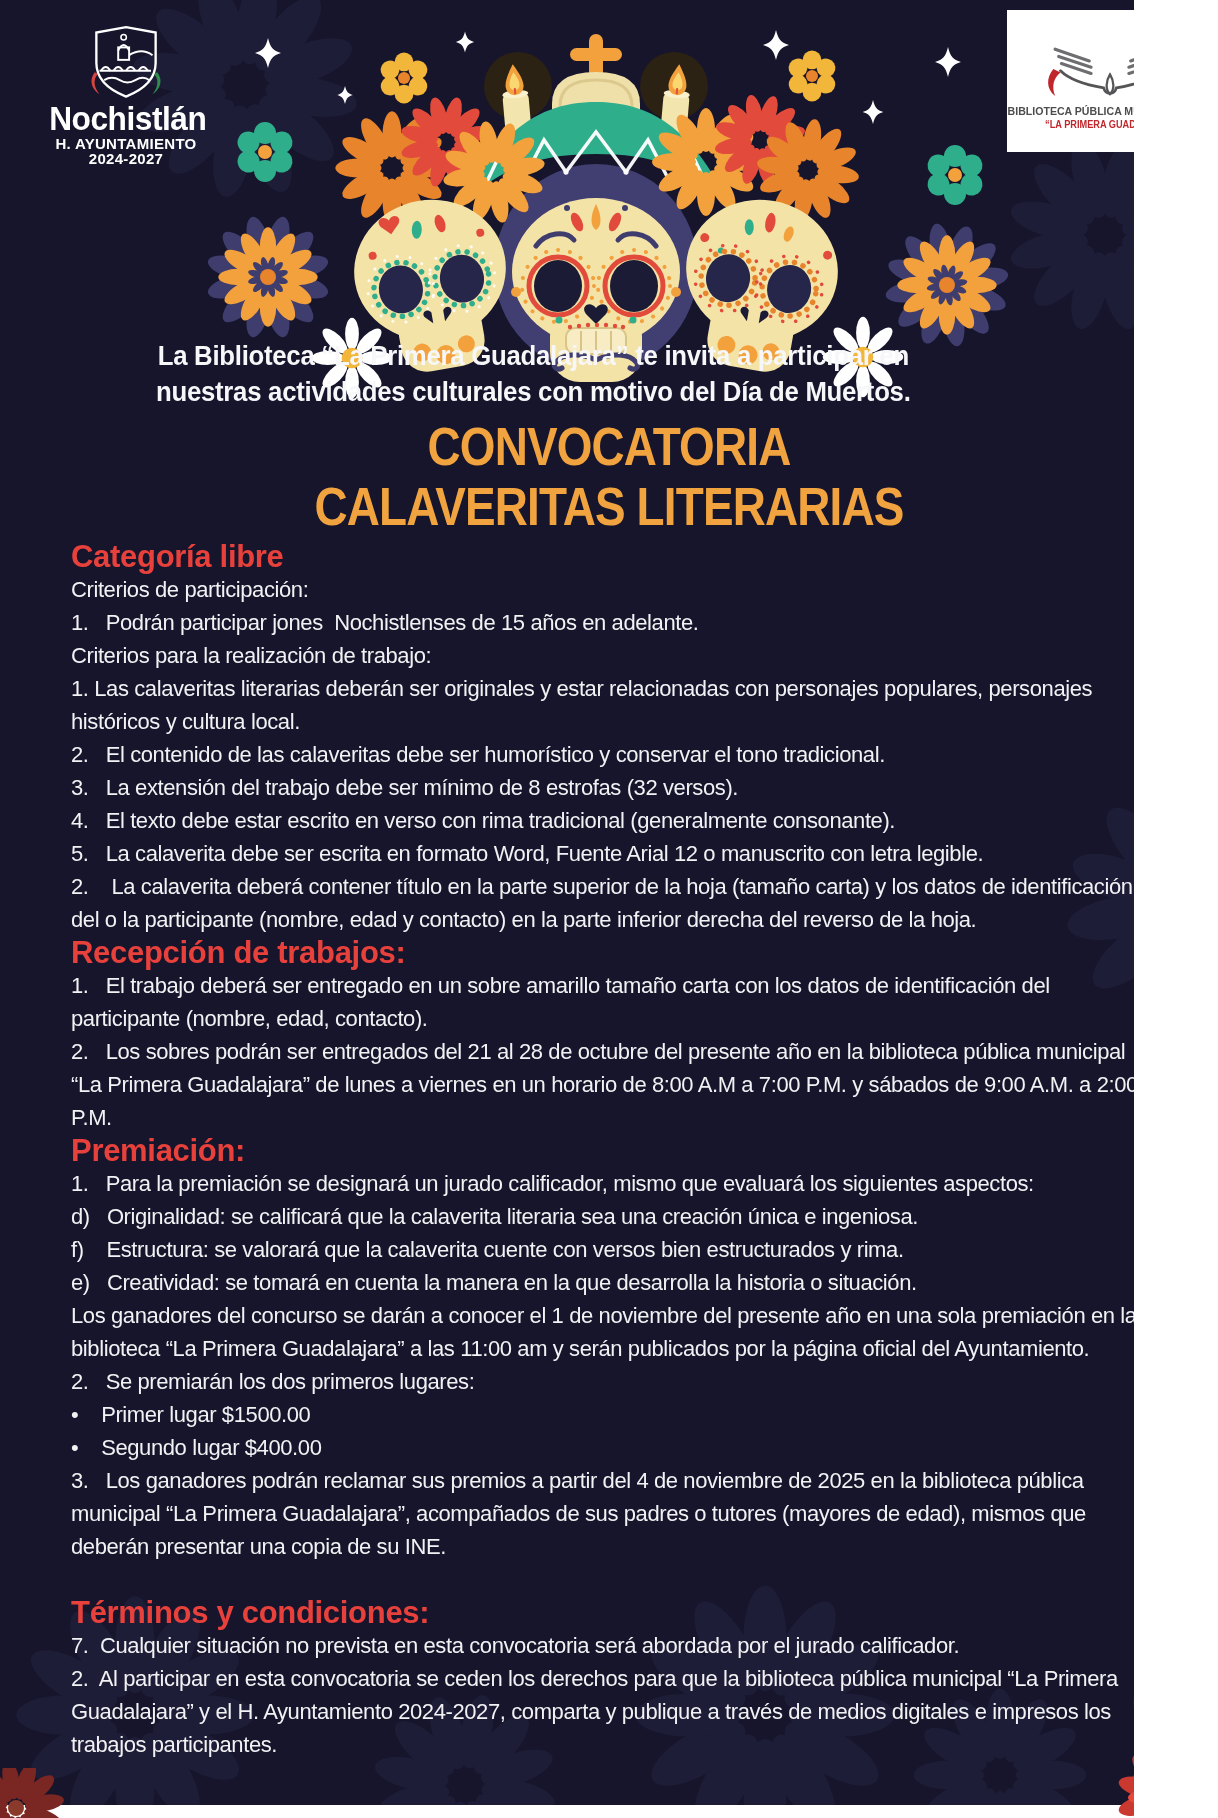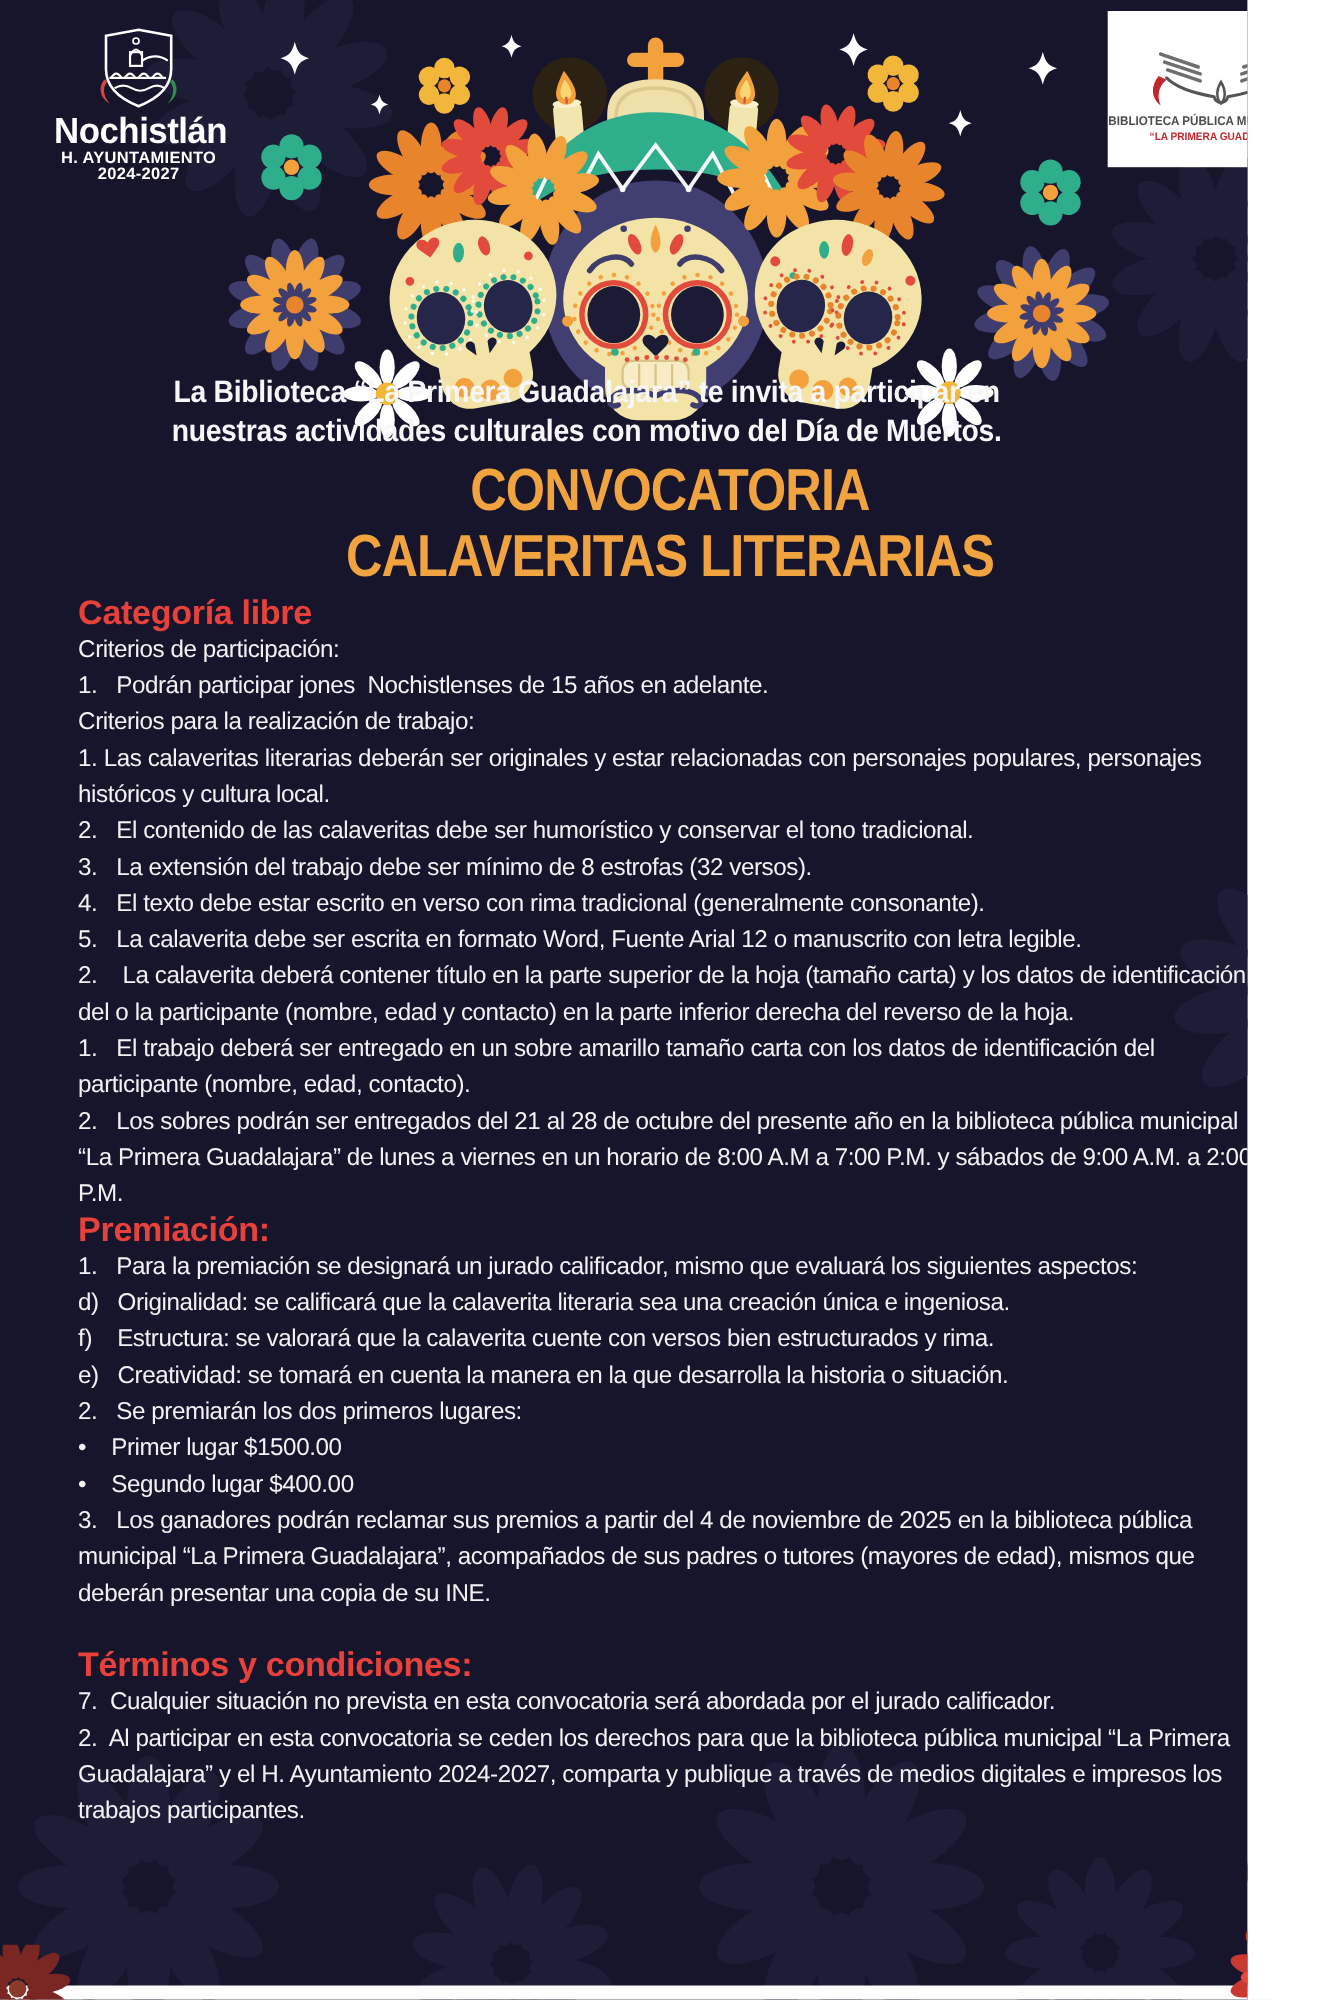--- a/index.html
+++ b/index.html
@@ -323,29 +323,31 @@
       <p class="ln">1.   Podrán participar jones  Nochistlenses de 15 años en adelante.</p>
       <p class="ln">Criterios para la realización de trabajo:</p>
       <p class="ln">1. Las calaveritas literarias deberán ser originales y estar relacionadas con personajes populares, personajes históricos y cultura local.</p>
       <p class="ln">2.   El contenido de las calaveritas debe ser humorístico y conservar el tono tradicional.</p>
       <p class="ln">3.   La extensión del trabajo debe ser mínimo de 8 estrofas (32 versos).</p>
       <p class="ln">4.   El texto debe estar escrito en verso con rima tradicional (generalmente consonante).</p>
       <p class="ln">5.   La calaverita debe ser escrita en formato Word, Fuente Arial 12 o manuscrito con letra legible.</p>
       <p class="ln">2.    La calaverita deberá contener título en la parte superior de la hoja (tamaño carta) y los datos de identificación del o la participante (nombre, edad y contacto) en la parte inferior derecha del reverso de la hoja.</p>
     </section>
     <section>
+      <h3 class="sec-h">Recepción de trabajos:</h3>
       <p class="ln">1.   El trabajo deberá ser entregado en un sobre amarillo tamaño carta con los datos de identificación del participante (nombre, edad, contacto).</p>
       <p class="ln">2.   Los sobres podrán ser entregados del 21 al 28 de octubre del presente año en la biblioteca pública municipal “La Primera Guadalajara” de lunes a viernes en un horario de 8:00 A.M a 7:00 P.M. y sábados de 9:00 A.M. a 2:00 P.M.</p>
     </section>
     <section>
       <h3 class="sec-h">Premiación:</h3>
       <p class="ln">1.   Para la premiación se designará un jurado calificador, mismo que evaluará los siguientes aspectos:</p>
       <p class="ln">d)   Originalidad: se calificará que la calaverita literaria sea una creación única e ingeniosa.</p>
       <p class="ln">f)    Estructura: se valorará que la calaverita cuente con versos bien estructurados y rima.</p>
       <p class="ln">e)   Creatividad: se tomará en cuenta la manera en la que desarrolla la historia o situación.</p>
+      <p class="ln">Los ganadores del concurso se darán a conocer el 1 de noviembre del presente año en una sola premiación en la biblioteca “La Primera Guadalajara” a las 11:00 am y serán publicados por la página oficial del Ayuntamiento.</p>
       <p class="ln">2.   Se premiarán los dos primeros lugares:</p>
       <p class="ln">•    Primer lugar $1500.00</p>
       <p class="ln">•    Segundo lugar $400.00</p>
       <p class="ln">3.   Los ganadores podrán reclamar sus premios a partir del 4 de noviembre de 2025 en la biblioteca pública municipal “La Primera Guadalajara”, acompañados de sus padres o tutores (mayores de edad), mismos que deberán presentar una copia de su INE.</p>
     </section>
     <section class="sec-terms">
       <h3 class="sec-h">Términos y condiciones:</h3>
       <p class="ln">7.  Cualquier situación no prevista en esta convocatoria será abordada por el jurado calificador.</p>
       <p class="ln">2.  Al participar en esta convocatoria se ceden los derechos para que la biblioteca pública municipal “La Primera Guadalajara” y el H. Ayuntamiento 2024-2027, comparta y publique a través de medios digitales e impresos los trabajos participantes.</p>
     </section>

